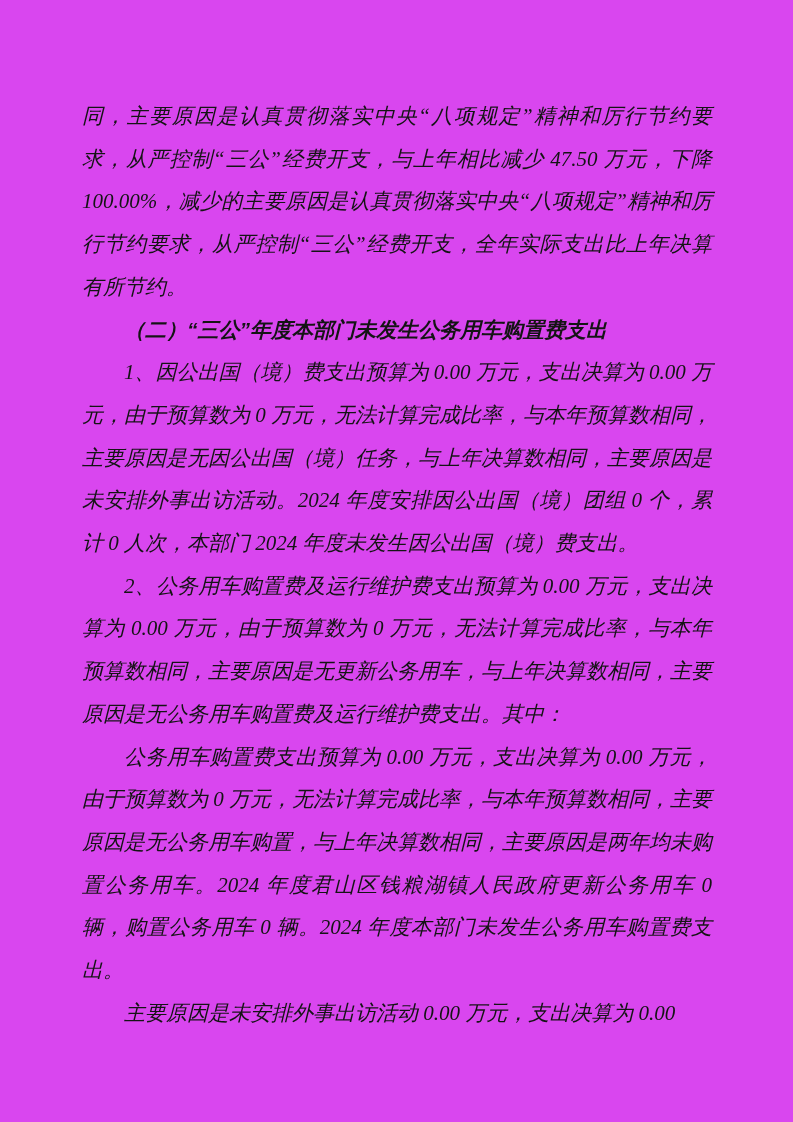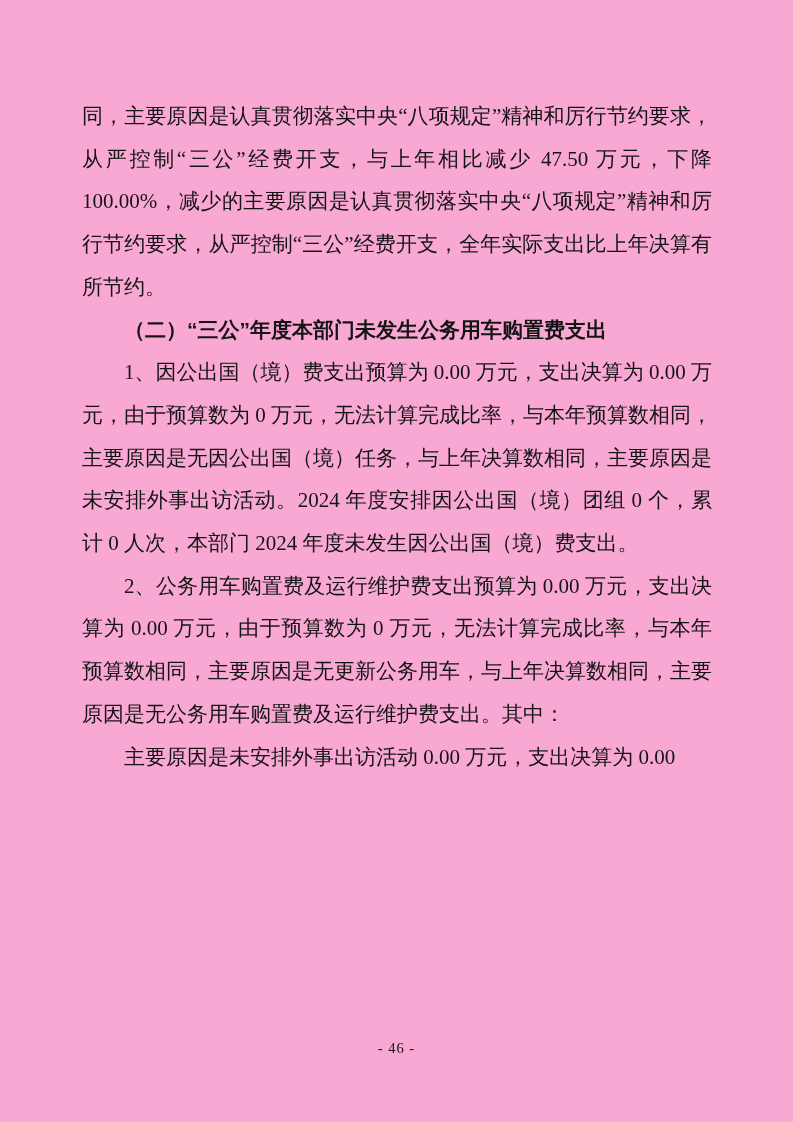--- a/index.html
+++ b/index.html
@@ -4,24 +4,25 @@
 <style>
   html, body {
     margin: 0;
     padding: 0;
     background: #ffffff;
   }
   .page {
     position: relative;
     width: 793px;
     height: 1122px;
-    background: #f9a8d4;
+    background: #d946ef;
     overflow: hidden;
     font-family: "Liberation Serif", "DejaVu Serif", serif;
     color: #141414;
+    font-style: italic;
   }
   .content {
     position: absolute;
     left: 82px;
     top: 95px;
     width: 630px;
     font-size: 21px;
     line-height: 42.7px;
     text-align: justify;
     text-justify: inter-ideograph;
@@ -55,16 +56,16 @@
 </style>
 </head>
 <body>
 
 <div class="page">
   <div class="content">
     <p class="p-cont">同，主要原因是认真贯彻落实中央“八项规定”精神和厉行节约要求，从严控制“三公”经费开支，与上年相比减少 47.50 万元，下降 100.00%，减少的主要原因是认真贯彻落实中央“八项规定”精神和厉行节约要求，从严控制“三公”经费开支，全年实际支出比上年决算有所节约。</p>
     <p class="p-heading">（二）“三公”年度本部门未发生公务用车购置费支出</p>
     <p class="p-body">1、因公出国（境）费支出预算为 0.00 万元，支出决算为 0.00 万元，由于预算数为 0 万元，无法计算完成比率，与本年预算数相同，主要原因是无因公出国（境）任务，与上年决算数相同，主要原因是未安排外事出访活动。2024 年度安排因公出国（境）团组 0 个，累计 0 人次，本部门 2024 年度未发生因公出国（境）费支出。</p>
     <p class="p-body">2、公务用车购置费及运行维护费支出预算为 0.00 万元，支出决算为 0.00 万元，由于预算数为 0 万元，无法计算完成比率，与本年预算数相同，主要原因是无更新公务用车，与上年决算数相同，主要原因是无公务用车购置费及运行维护费支出。其中：</p>
+    <p class="p-body">公务用车购置费支出预算为 0.00 万元，支出决算为 0.00 万元，由于预算数为 0 万元，无法计算完成比率，与本年预算数相同，主要原因是无公务用车购置，与上年决算数相同，主要原因是两年均未购置公务用车。2024 年度君山区钱粮湖镇人民政府更新公务用车 0 辆，购置公务用车 0 辆。2024 年度本部门未发生公务用车购置费支出。</p>
     <p class="p-body">主要原因是未安排外事出访活动 0.00 万元，支出决算为 0.00</p>
   </div>
-  <div class="footer">- 46 -</div>
 </div>
 
 </body></html>

